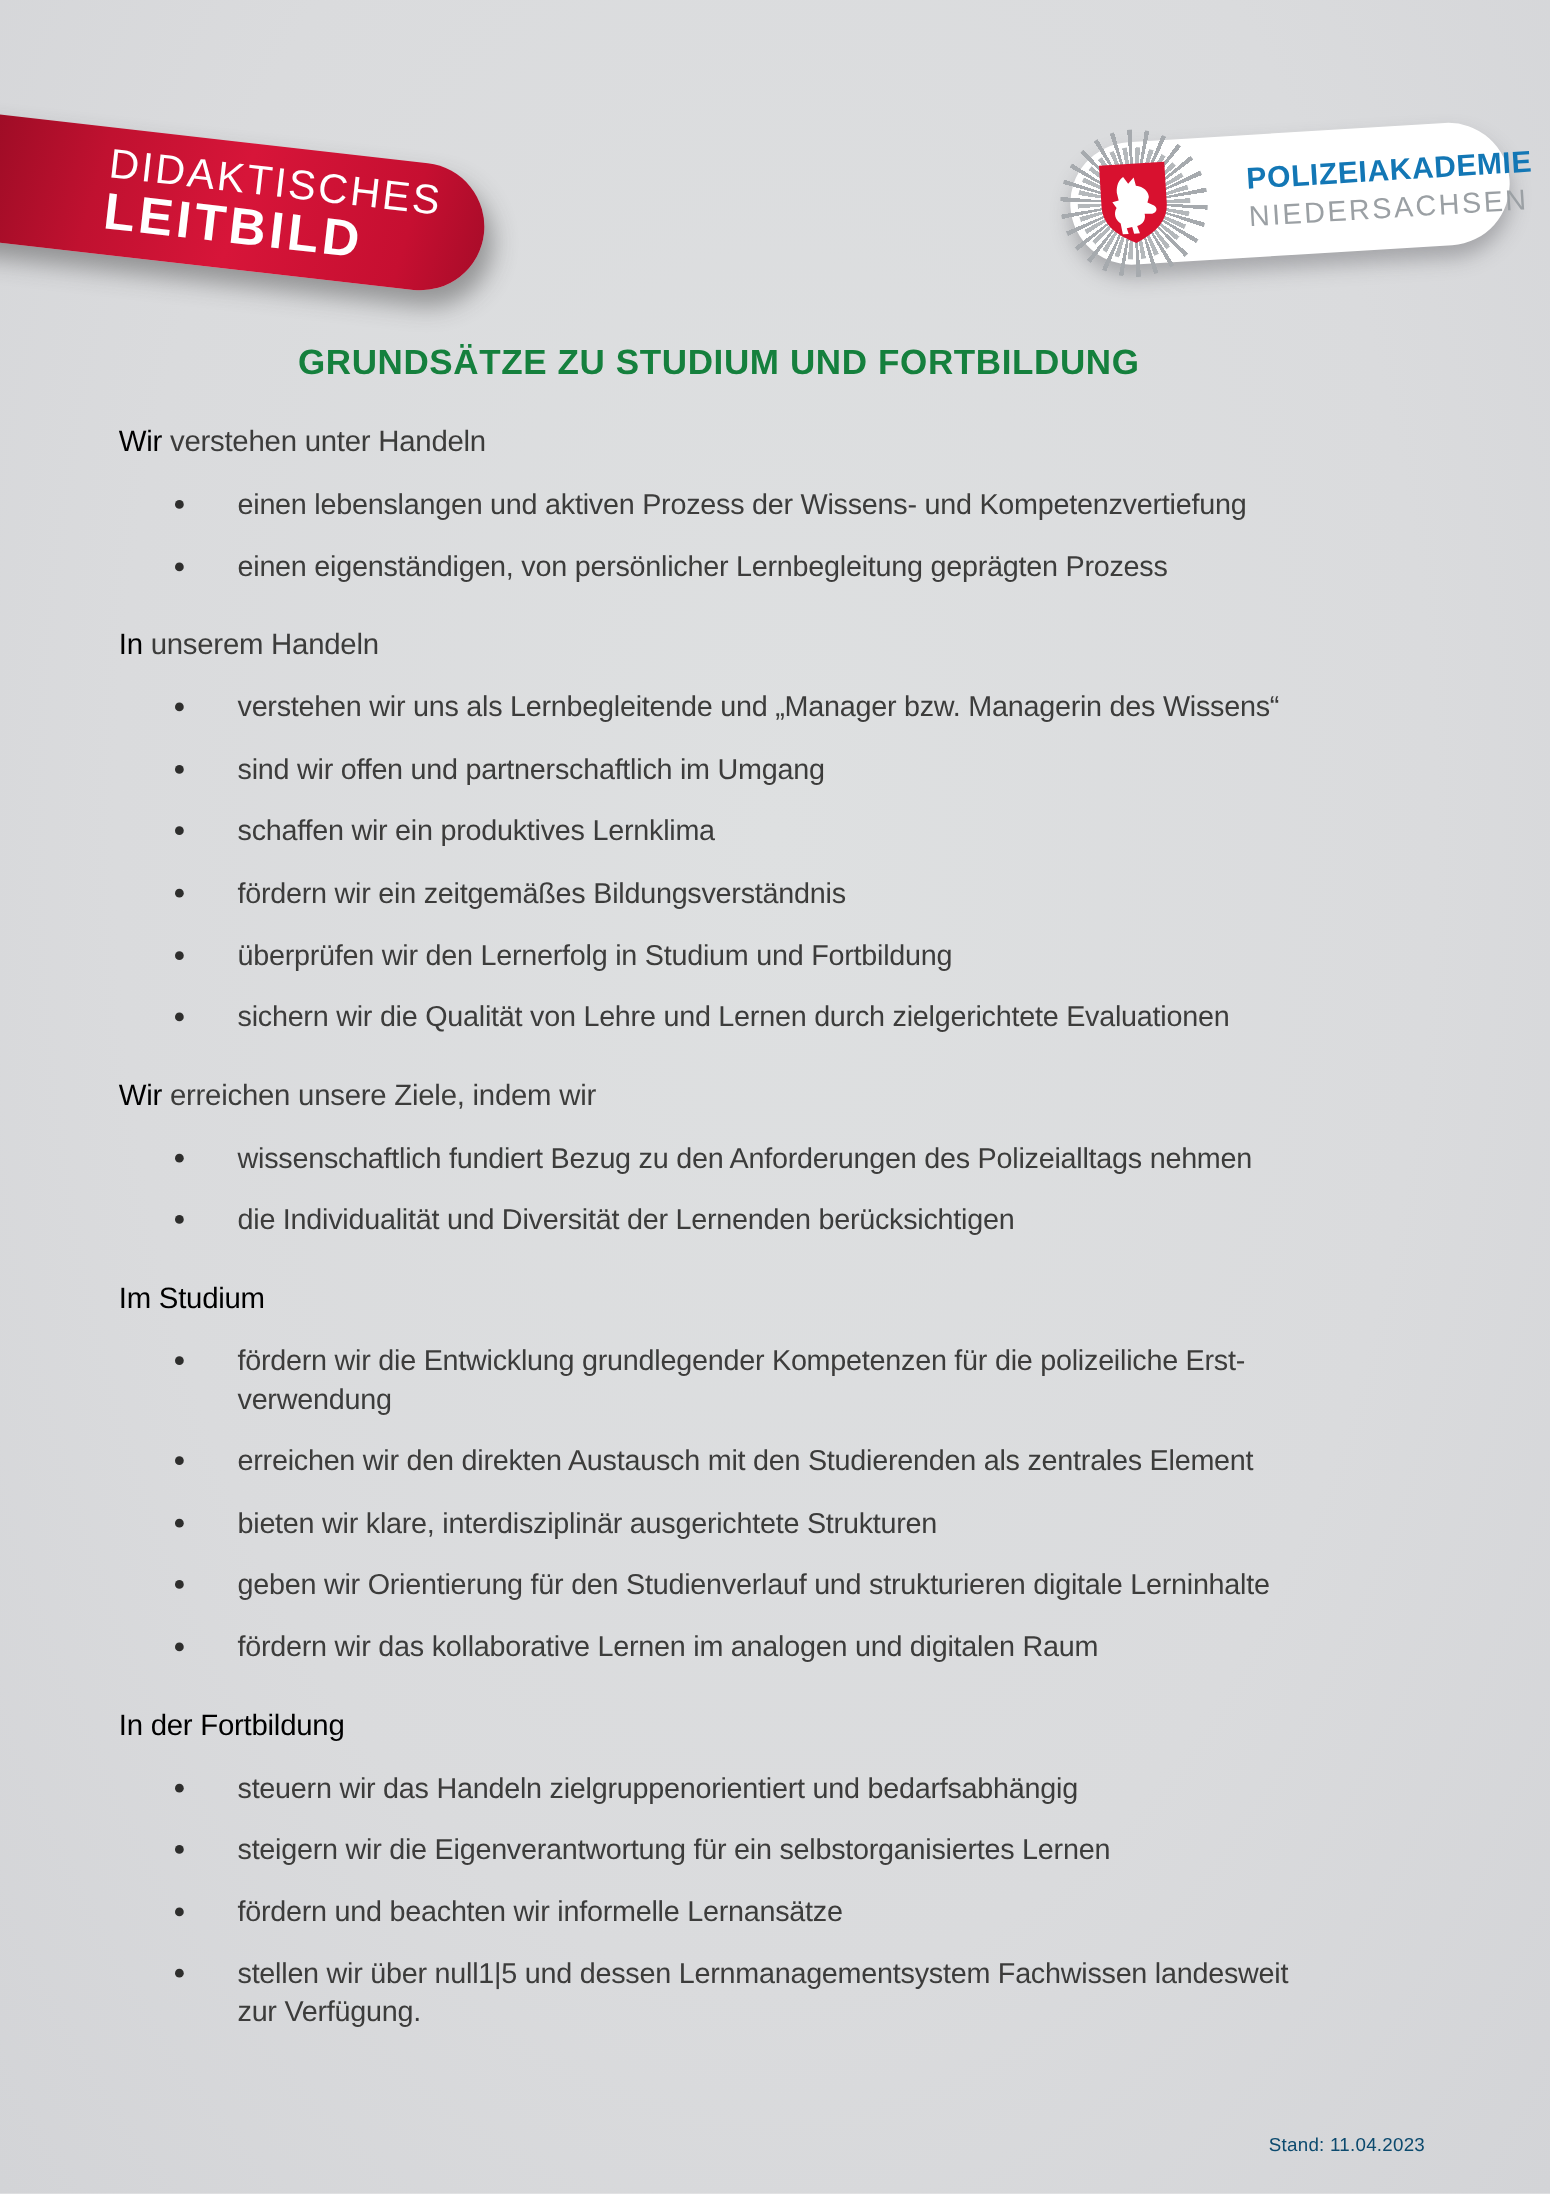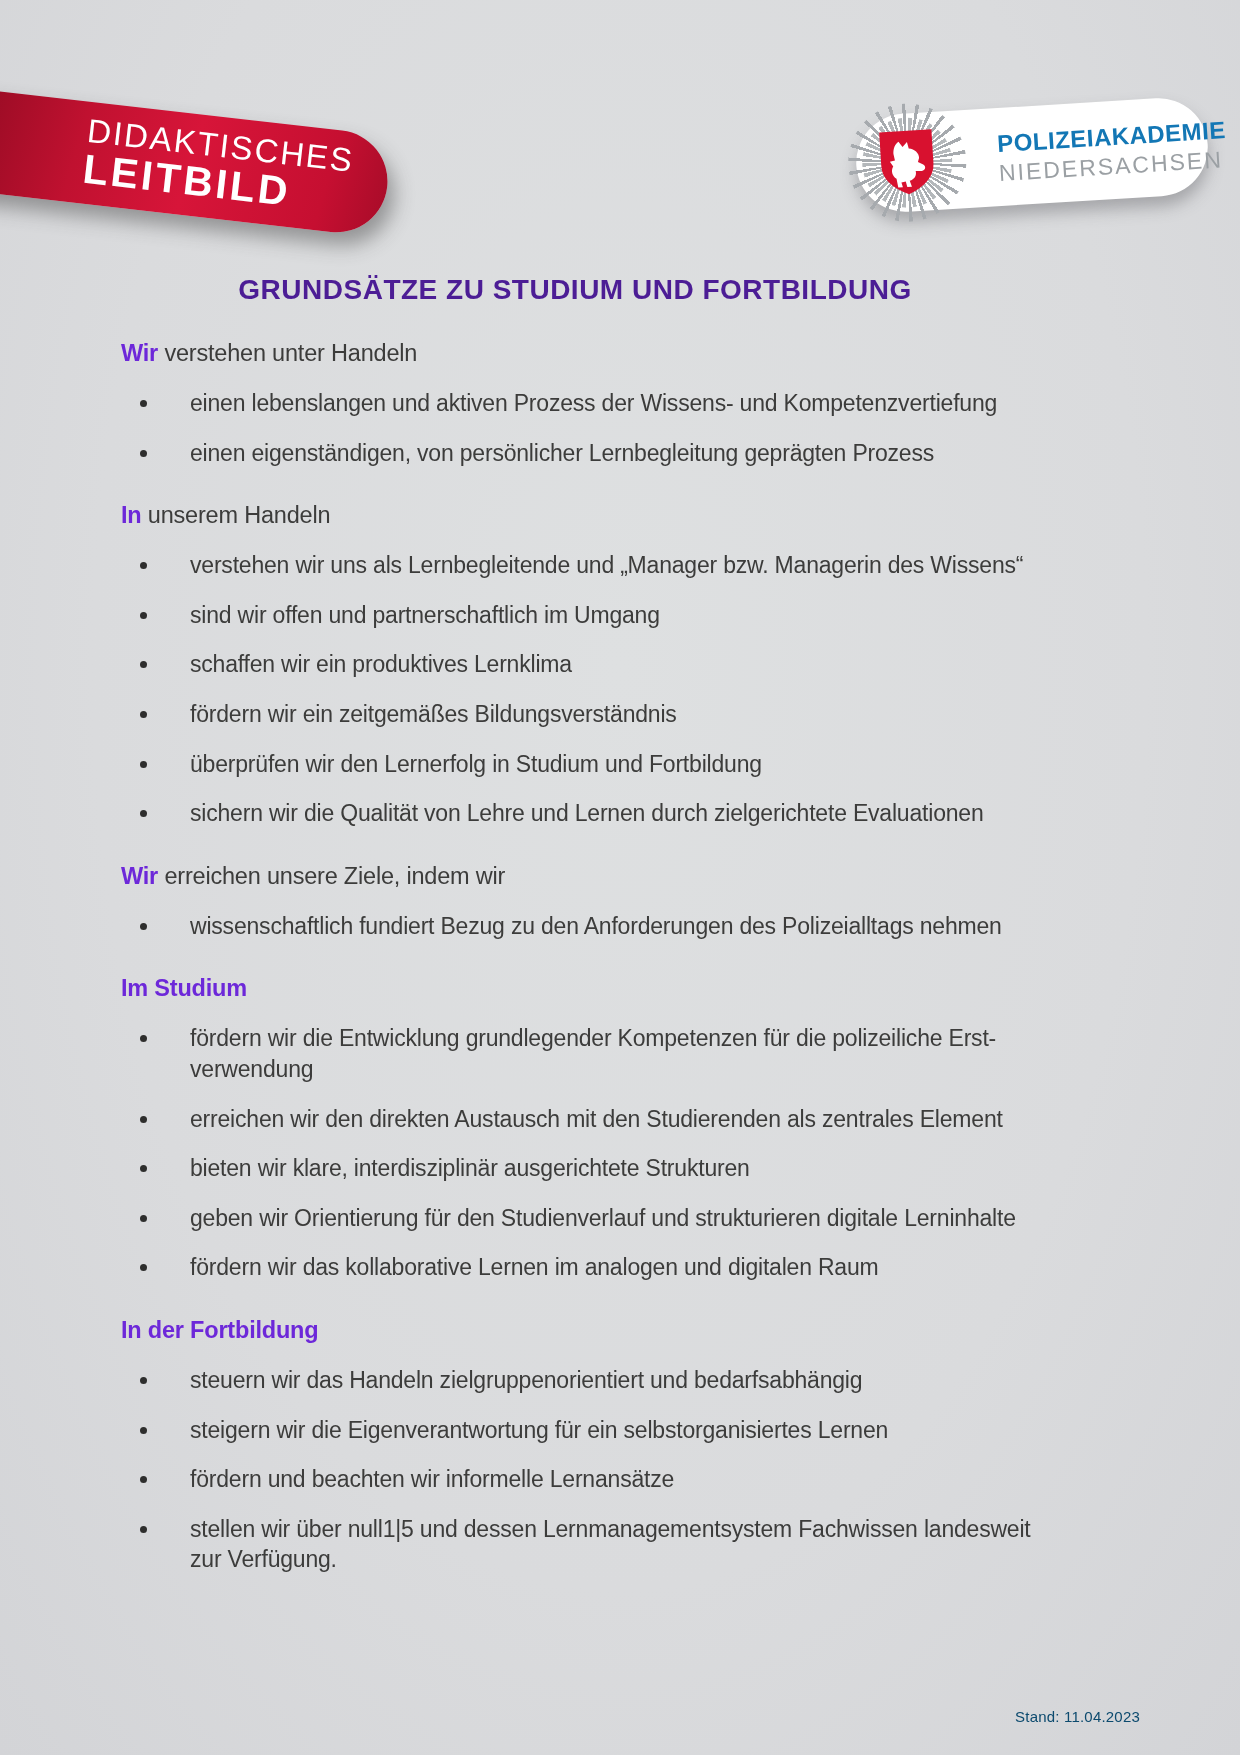--- a/index.html
+++ b/index.html
@@ -49,28 +49,28 @@
   }
   .shield-wrap { position:absolute; left:31px; top:24px; width:56px; height:70px; }
   .logo-text { position:absolute; left:142px; top:21px; }
   .logo-line1 { font-size:24px; font-weight:700; color:#1377b5; letter-spacing:0.5px; line-height:30px; }
   .logo-line2 { font-size:23px; font-weight:400; color:#9ba0a4; letter-spacing:2px; line-height:28px; }
 
   
   .doc-title {
     position:absolute; top:274px; left:0; width:1150px;
     text-align:center;
-    font-size:28px; font-weight:700; color:#4c1d95; letter-spacing:0.5px;
+    font-size:28px; font-weight:700; color:#15803d; letter-spacing:0.5px;
   }
 
   
   .content { position:absolute; left:95px; top:338px; width:1075px; font-size:23px; letter-spacing:-0.2px; }
   .section { margin-bottom:32px; }
   .section-head { font-size:23.5px; line-height:30px; margin-bottom:20px; color:#3c3c3b; }
-  .lead { font-weight:700; color:#6d28d9;margin-left:26px; }
+  .lead { font-weight:400; color:#000000; }
   ul.bullets { list-style:none; }
   ul.bullets li {
     position:relative;
     padding-left:95px;
     line-height:30.6px;
     margin-top:19px;
   }
   ul.bullets li::before {
     content:"";
     position:absolute; left:45px; top:12px;
@@ -131,20 +131,21 @@
       <li><span class="bullet-text">fördern wir ein zeitgemäßes Bildungsverständnis</span></li>
       <li><span class="bullet-text">überprüfen wir den Lernerfolg in Studium und Fortbildung</span></li>
       <li><span class="bullet-text">sichern wir die Qualität von Lehre und Lernen durch zielgerichtete Evaluationen</span></li>
     </ul>
   </div>
 
   <div class="section">
     <div class="section-head"><span class="lead">Wir</span><span> erreichen unsere Ziele, indem wir</span></div>
     <ul class="bullets">
       <li><span class="bullet-text">wissenschaftlich fundiert Bezug zu den Anforderungen des Polizeialltags nehmen</span></li>
+      <li><span class="bullet-text">die Individualität und Diversität der Lernenden berücksichtigen</span></li>
     </ul>
   </div>
 
   <div class="section">
     <div class="section-head"><span class="lead">Im Studium</span><span></span></div>
     <ul class="bullets">
       <li><span class="bullet-text">fördern wir die Entwicklung grundlegender Kompetenzen für die polizeiliche Erst-
 verwendung</span></li>
       <li><span class="bullet-text">erreichen wir den direkten Austausch mit den Studierenden als zentrales Element</span></li>
       <li><span class="bullet-text">bieten wir klare, interdisziplinär ausgerichtete Strukturen</span></li>

